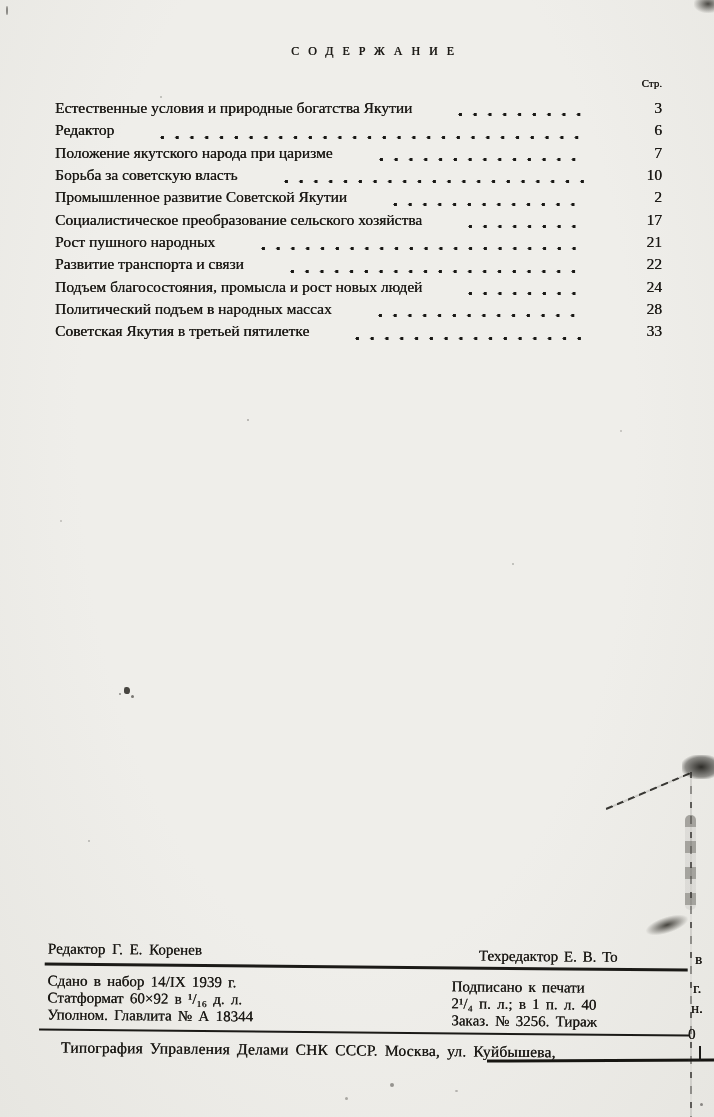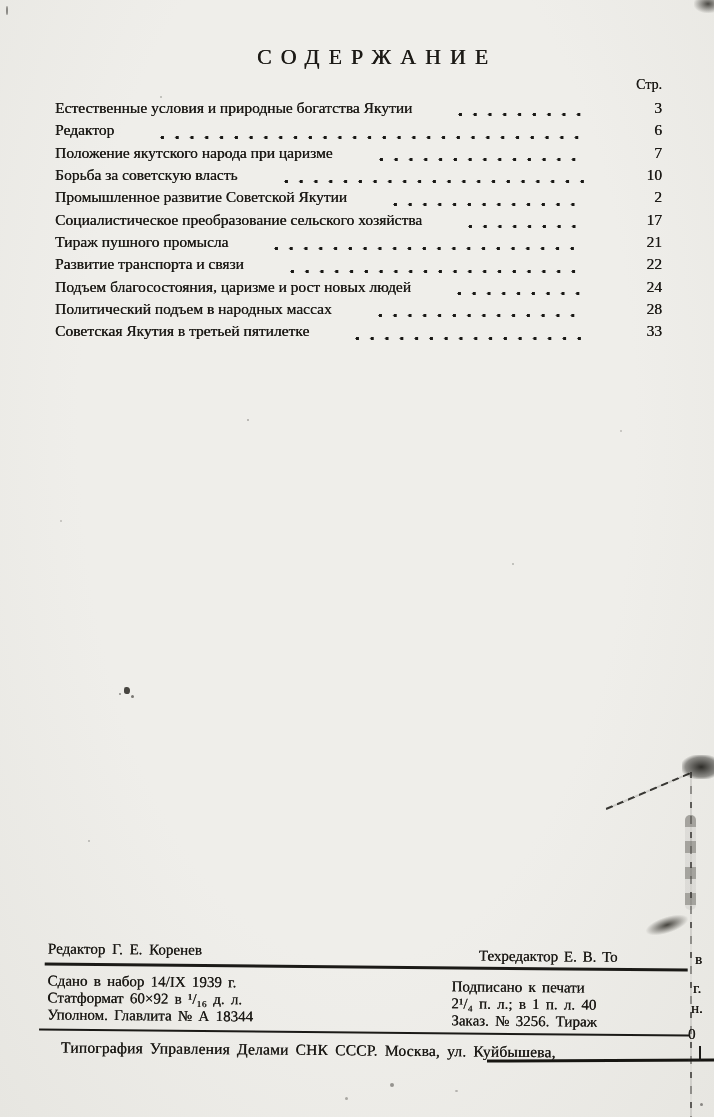--- a/index.html
+++ b/index.html
@@ -9,28 +9,28 @@
     margin:0 auto;
     background:radial-gradient(ellipse at 50% 38%, #efeeea 55%, #e7e6e1 100%);
     font-family:"Liberation Serif","DejaVu Serif",serif;
     color:#1c1a16;
     overflow:hidden;
   }
   
   .title{
     position:absolute;left:0;top:44px;width:714px;
     margin:0;text-align:center;
-    font-size:22px;font-weight:normal;
+    font-size:12px;font-weight:normal;
     letter-spacing:9px;
     text-indent:40px;
     text-shadow:0.4px 0 0 currentColor;
   }
   .str-header{
     position:absolute;top:77px;right:52px;
-    font-size:14px;text-shadow:0.3px 0 0 currentColor;
+    font-size:11px;text-shadow:0.3px 0 0 currentColor;
   }
   
   .toc{position:absolute;left:55px;top:99px;width:607px;}
   .toc-row{display:flex;align-items:baseline;height:22.35px;font-size:15.5px;gap:36px;}
   .toc-label{white-space:nowrap;text-shadow:0.3px 0 0 currentColor;}
   .leader{
     flex:1;align-self:flex-end;height:5px;margin:0 6px 4px 10px;
     background-image:radial-gradient(circle at 2.2px 2.5px, #191815 1.6px, rgba(0,0,0,0) 1.9px);
     background-size:14.8px 5px;background-repeat:repeat-x;
   }
@@ -129,31 +129,31 @@
         <span class="toc-label">Промышленное развитие Советской Якутии</span>
         <span class="leader"></span>
         <span class="toc-page">2</span>
       </div>
       <div class="toc-row">
         <span class="toc-label">Социалистическое преобразование сельского хозяйства</span>
         <span class="leader"></span>
         <span class="toc-page">17</span>
       </div>
       <div class="toc-row">
-        <span class="toc-label">Тираж пушного промысла</span>
+        <span class="toc-label">Рост пушного народных</span>
         <span class="leader"></span>
         <span class="toc-page">21</span>
       </div>
       <div class="toc-row">
         <span class="toc-label">Развитие транспорта и связи</span>
         <span class="leader"></span>
         <span class="toc-page">22</span>
       </div>
       <div class="toc-row">
-        <span class="toc-label">Подъем благосостояния, царизме и рост новых людей</span>
+        <span class="toc-label">Подъем благосостояния, промысла и рост новых людей</span>
         <span class="leader"></span>
         <span class="toc-page">24</span>
       </div>
       <div class="toc-row">
         <span class="toc-label">Политический подъем в народных массах</span>
         <span class="leader"></span>
         <span class="toc-page">28</span>
       </div>
       <div class="toc-row">
         <span class="toc-label">Советская Якутия в третьей пятилетке</span>

